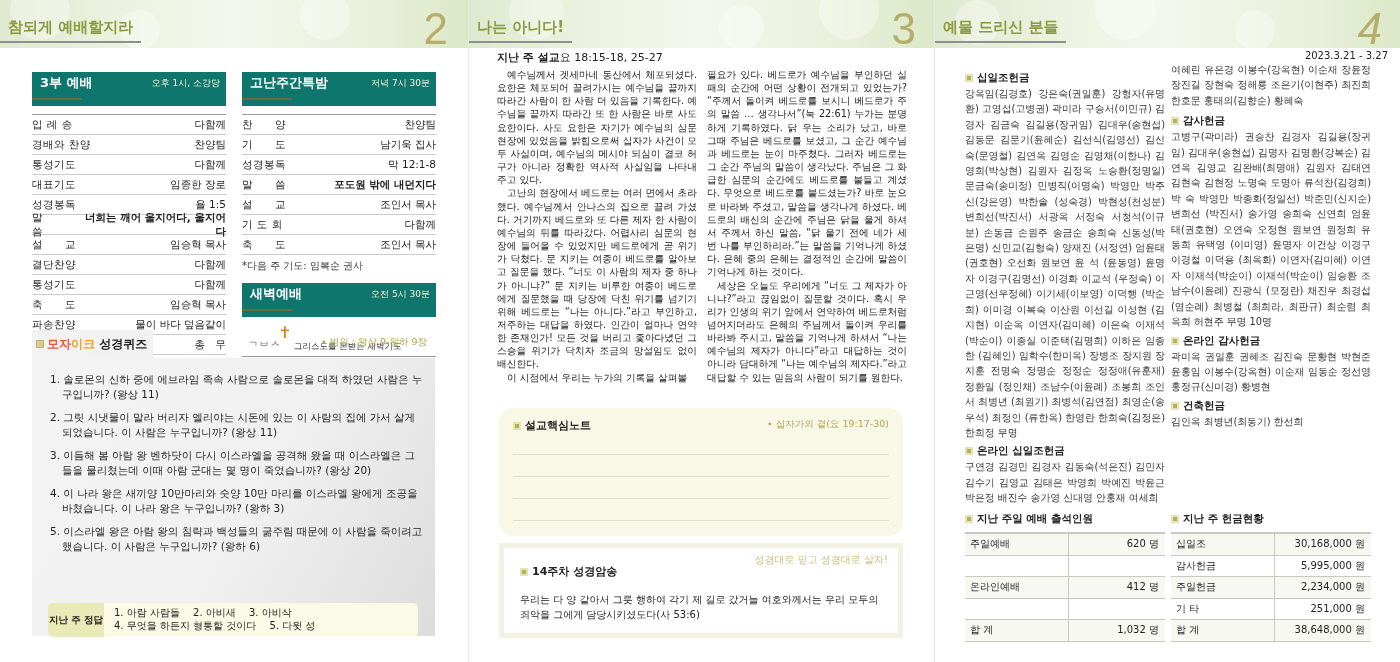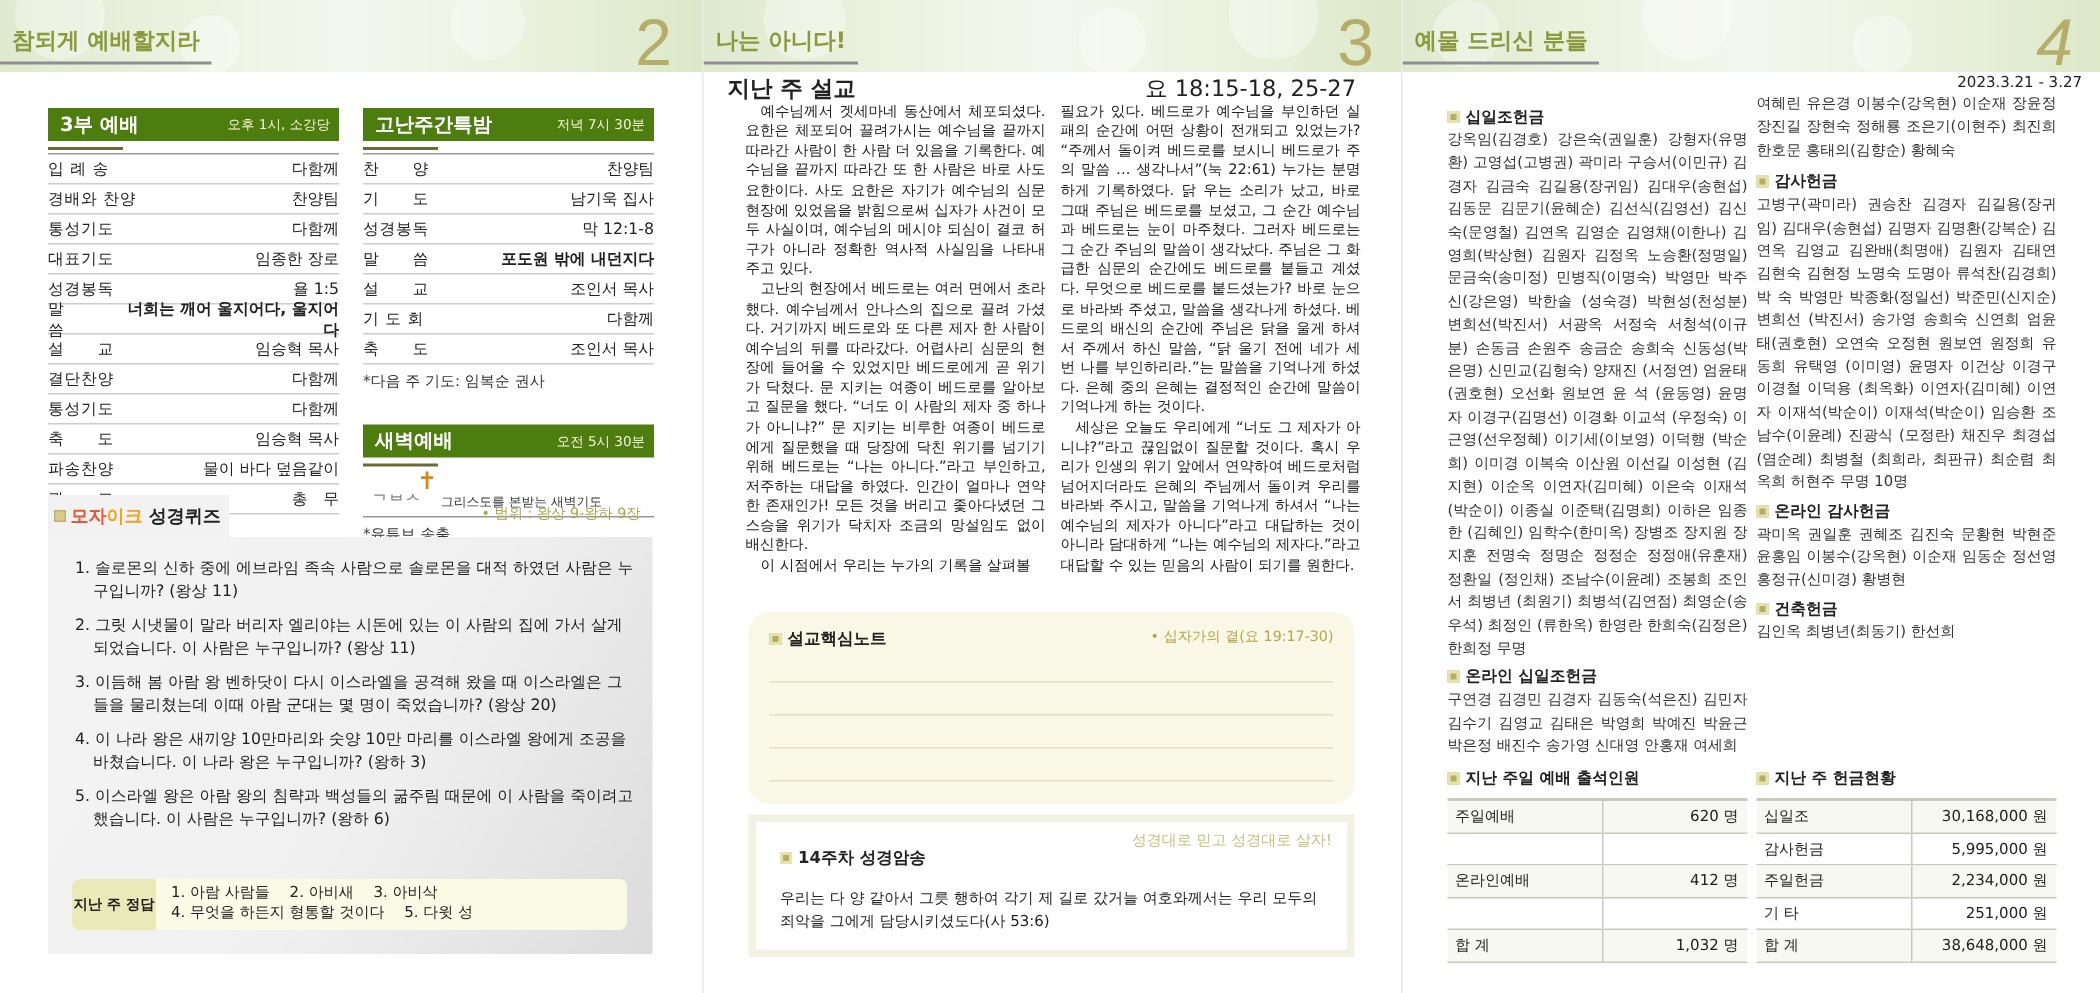--- a/index.html
+++ b/index.html
@@ -10,46 +10,46 @@
 #p4{left:934px;width:466px;border-left:1px solid #e8e8e8}
 .banner{position:absolute;left:0;right:0;top:0;height:48px;
  background:linear-gradient(90deg,#dfe9cf 0%,#edf3e2 30%,#f4f7ee 50%,#e8f0da 80%,#dce8c8 100%);overflow:hidden}
 .banner .bokeh{position:absolute;border-radius:50%;background:rgba(255,255,255,.35)}
 .banner-title{position:absolute;top:18px;left:0;right:0;text-align:left;font-size:15px;font-weight:bold;color:#8c9a3d}
 .banner-title span{display:inline-block;padding:0 8px 4px;border-bottom:2px solid #8f8f8f}
 .pnum{position:absolute;right:18px;top:4px;font-size:44px;color:#b5ae6a;font-family:"Liberation Sans",sans-serif;font-weight:300}
 #p2 .pnum{right:20px}
 
 .wblock{position:absolute}
-.whead{height:22px;background:#4d7c0f;position:relative;margin-bottom:8px}
+.whead{height:34px;background:#0f766e;position:relative;margin-bottom:8px}
 .whead .wt{position:absolute;left:8px;top:2px;color:#fff;font-weight:bold;font-size:13px}
 .whead .wt::after{content:"";position:absolute;left:-8px;bottom:-8px;width:50px;height:2px;background:#6b6b3a}
 .whead .ws{position:absolute;right:6px;top:5px;color:#f5f3d6;font-size:9px}
 .wtable{width:100%;border-top:1px solid #999}
 .wrow{display:flex;justify-content:space-between;border-bottom:1px solid #ccc;height:20px;align-items:center;font-size:10.5px}
 .wrow .wl{letter-spacing:.5px}
 .wrow .wv{text-align:right}
 .wrow .wv.bold{font-weight:bold}
 .note{font-size:10px;color:#333;margin-top:4px}
 
 .quiz{position:absolute;left:32px;top:358px;width:403px;height:278px;
  background:linear-gradient(120deg,#f4f4f4 0%,#f0f0f0 55%,#e5e5e5 80%,#dcdcdc 100%)}
 .quiz-head{position:absolute;left:32px;top:330px;width:403px;height:28px}
 .quiz-tag{position:absolute;left:0;top:0;background:#f2f2f2;height:28px;padding:6px 6px 0 4px;font-size:12px;font-weight:bold}
 .quiz-tag .mo{color:#e8563a}
 .quiz-tag .ja{color:#f3a21a}
 .quiz-tag .sq{display:inline-block;width:8px;height:8px;background:#d6cd8d;border:1px solid #bdb36d;margin-right:3px}
 .quiz-range{position:absolute;right:8px;top:6px;font-size:9.5px;color:#a7a84b}
 .qlist{position:absolute;left:18px;top:14px;width:375px}
 .qitem{font-size:10.5px;line-height:15px;margin-bottom:8px;padding-left:12px;text-indent:-12px;color:#222}
-.answer{position:absolute;left:16px;top:228px;width:370px;height:34px;background:#fafae6;border-radius:5px;display:flex}
+.answer{position:absolute;left:16px;top:245px;width:370px;height:34px;background:#fafae6;border-radius:5px;display:flex}
 .answer .al{width:56px;background:#eaeab8;border-radius:5px 0 0 5px;font-size:9.5px;font-weight:bold;display:flex;align-items:center;justify-content:center}
 .answer .av{padding:3px 0 0 10px;font-size:10px;line-height:13px}
 
-.sermon-meta{position:absolute;top:50px;left:16px;right:30px;font-size:15px;display:flex;justify-content:space-between}
+.sermon-meta{position:absolute;top:50px;left:28px;right:30px;font-size:11px;display:flex;}
 .cols{position:absolute;top:68px;left:28px;width:410px;display:flex;gap:10px}
 .col{width:200px;font-size:9.7px;line-height:13.15px;text-align:justify;color:#222}
 .col p{text-indent:10px}
 .note-box{position:absolute;left:30px;top:408px;width:404px;height:128px;background:#f9f7e6;border-radius:14px;padding:10px 14px}
 .sq2{display:inline-block;width:8px;height:8px;background:#b4b05b;border:2px solid #e5e2b6;vertical-align:middle;margin-right:4px}
 .note-box .nh{display:flex;justify-content:space-between;font-size:11px;font-weight:bold}
 .note-box .nh .ref{font-weight:normal;color:#b4a74f;font-size:9.5px}
 .note-line{border-bottom:1px solid #e2dfc7;height:22px}
 .memory{position:absolute;left:30px;top:543px;width:404px;height:95px;border:5px solid #f1f2e1;padding:10px 16px}
 .memory .mt{position:absolute;left:16px;top:16px;font-size:11px;font-weight:bold}

